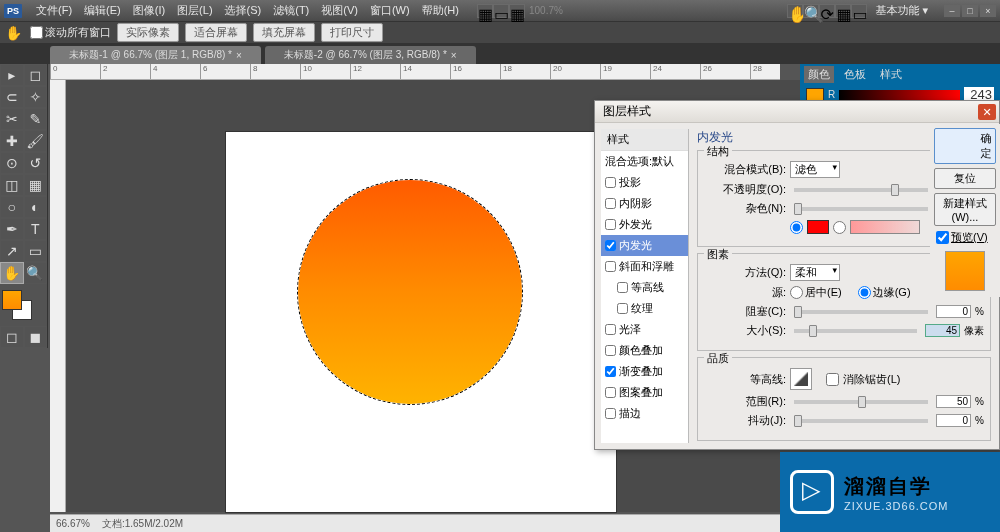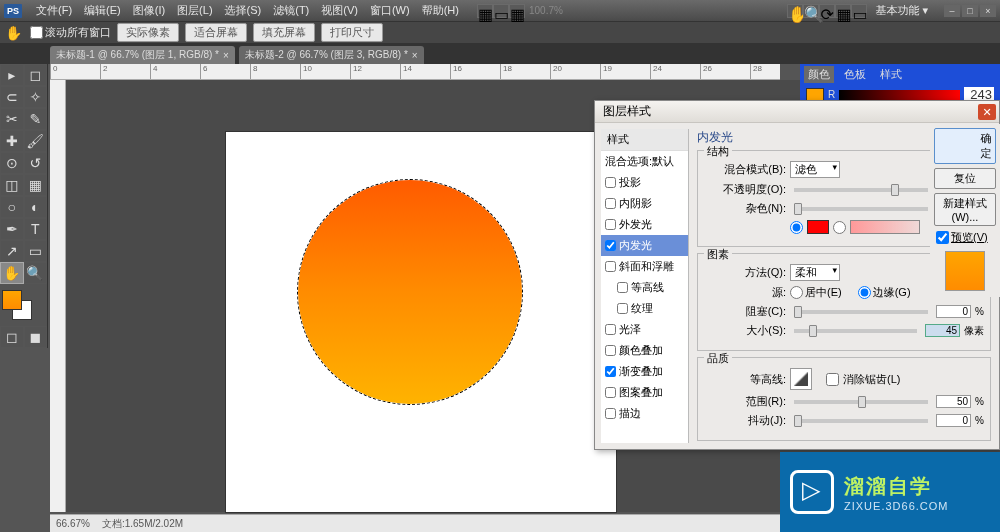--- a/index.html
+++ b/index.html
@@ -17,21 +17,21 @@
     .window-btn { width: 16px; height: 12px; background: #666; font-size: 9px; text-align: center; color: #ddd; line-height: 12px; }
 
     
     .options-bar { height: 22px; background: #464646; display: flex; align-items: center; padding: 2px 4px; border-bottom: 1px solid #333; gap: 6px; }
     .opt-icon { width: 20px; height: 18px; display: flex; align-items: center; justify-content: center; color: #ddd; font-size: 14px; }
     .opt-check { display: flex; align-items: center; gap: 2px; color: #e5e5e5; font-size: 11px; }
     .opt-btn { background: #e8e8e8; color: #555; font-size: 11px; padding: 1px 8px; border: 1px solid #999; border-radius: 2px; }
 
     
     .doc-tabs { height: 20px; background: #333; display: flex; align-items: flex-end; padding-left: 50px; gap: 4px; }
-    .doc-tab { background: #686868; color: #ddd; font-size: 10px; padding: 2px 6px; display: flex; align-items: center; gap: 4px; border-radius: 3px 3px 0 0; }
+    .doc-tab { background: #686868; color: #ddd; font-size: 10px; padding: 2px 19px; display: flex; align-items: center; gap: 4px; border-radius: 3px 3px 0 0; }
     .doc-tab.active { background: #7a7a7a; }
     .close-x { cursor: pointer; }
 
     
     .left-tools { position: absolute; left: 0; top: 64px; width: 48px; background: #535353; padding: 0; border-right: 1px solid #333; }
     .tool-row { display: flex; }
     .tool { width: 24px; height: 22px; display: flex; align-items: center; justify-content: center; color: #ddd; font-size: 14px; border: 1px solid #555; }
     .tool.selected { background: #888; border: 1px solid #aaa; }
     .color-swatches { margin-top: 4px; padding: 2px; }
     .fg-color { width: 20px; height: 20px; background: linear-gradient(#ffa500, #ff8c00); border: 1px solid #333; position: relative; z-index: 2; }
@@ -42,21 +42,21 @@
     .ruler-horizontal { position: absolute; left: 50px; top: 64px; right: 220px; height: 16px; background: #f0f0f0; border-bottom: 1px solid #aaa; display: flex; font-size: 8px; color: #666; overflow: hidden; }
     .ruler-mark { flex: 0 0 50px; border-left: 1px solid #999; padding-left: 2px; position: relative; }
     .ruler-vertical { position: absolute; left: 50px; top: 80px; width: 16px; bottom: 20px; background: #f0f0f0; border-right: 1px solid #aaa; }
 
     
     .canvas-area { position: absolute; left: 66px; top: 80px; right: 0; bottom: 20px; background: #4a4a4a; }
     .canvas { position: absolute; left: 160px; top: 52px; width: 390px; height: 380px; background: #fff; box-shadow: 0 0 0 1px #333; }
     .circle { position: absolute; left: 72px; top: 48px; width: 224px; height: 224px; border-radius: 50%; background: linear-gradient(180deg, #ff5b00 0%, #ff8c00 50%, #ffb300 100%); outline: 1px dashed #000; }
     
     
-    .right-panels { position: absolute; right: 0; top: 64px; width: 200px; height: 36px; background: #1d4ed8; margin-left: 24px; }
+    .right-panels { position: absolute; right: 0; top: 64px; width: 200px; height: 36px; background: #0369a1; margin-left: 24px; }
     .panel-tabs { display: flex; font-size: 11px; color: #ddd; padding: 2px 4px; gap: 6px; }
     .panel-tab { padding: 1px 4px; }
     .panel-tab.active { background: #6a6a6a; }
     .color-slider { display: flex; align-items: center; gap: 4px; padding: 2px 6px; font-size: 10px; color: #ddd; }
     .color-box { width: 18px; height: 14px; background: #ffa500; border: 1px solid #333; }
     .slider-track { flex: 1; height: 10px; background: linear-gradient(90deg, #000, red); }
     .val-box { width: 30px; background: #fff; font-size: 13px; padding: 0 2px; text-align: right; color: #333; }
 
     
     .dialog { position: absolute; left: 594px; top: 100px; width: 406px; height: 350px; background: #eceae8; border: 1px solid #888; box-shadow: 2px 2px 6px rgba(0,0,0,.3); font-size: 11px; }
@@ -96,21 +96,21 @@
     .rb-btn { background: #f0f0f0; border: 1px solid #888; padding: 2px; font-size: 11px; border-radius: 2px; text-align: center; margin: 4px; }
     .rb-btn.primary { background: #e3eefc; border-color: #5a8fcc; padding-left: 44px; }
 
     
     .status-bar { position: absolute; left: 50px; bottom: 0; right: 0; height: 18px; background: #e8e8e8; border-top: 1px solid #aaa; display: flex; align-items: center; font-size: 10px; color: #555; padding: 0 6px; gap: 12px; }
 
     
     .watermark { position: absolute; right: 0; bottom: 0; width: 220px; height: 80px; background: #0a6aaa; display: flex; align-items: center; gap: 10px; padding: 0 10px; }
     .wm-logo { width: 44px; height: 44px; border: 3px solid #fff; border-radius: 8px; position: relative; }
     .wm-logo::before { content: '▷'; position: absolute; color: #fff; font-size: 24px; left: 9px; top: 3px; }
-    .wm-text-big { color: #bef264; font-size: 20px; font-weight: bold; letter-spacing: 2px; }
+    .wm-text-big { color: #000000; font-size: 20px; font-weight: bold; letter-spacing: 2px; }
     .wm-text-small { color: #d0e5f5; font-size: 11px; letter-spacing: 1px; }
   </style>
 </head>
 <body>
 
 <div class="menu-bar">
   <div class="ps-icon">PS</div>
   <div class="menu-item">文件(F)</div>
   <div class="menu-item">编辑(E)</div>
   <div class="menu-item">图像(I)</div>

